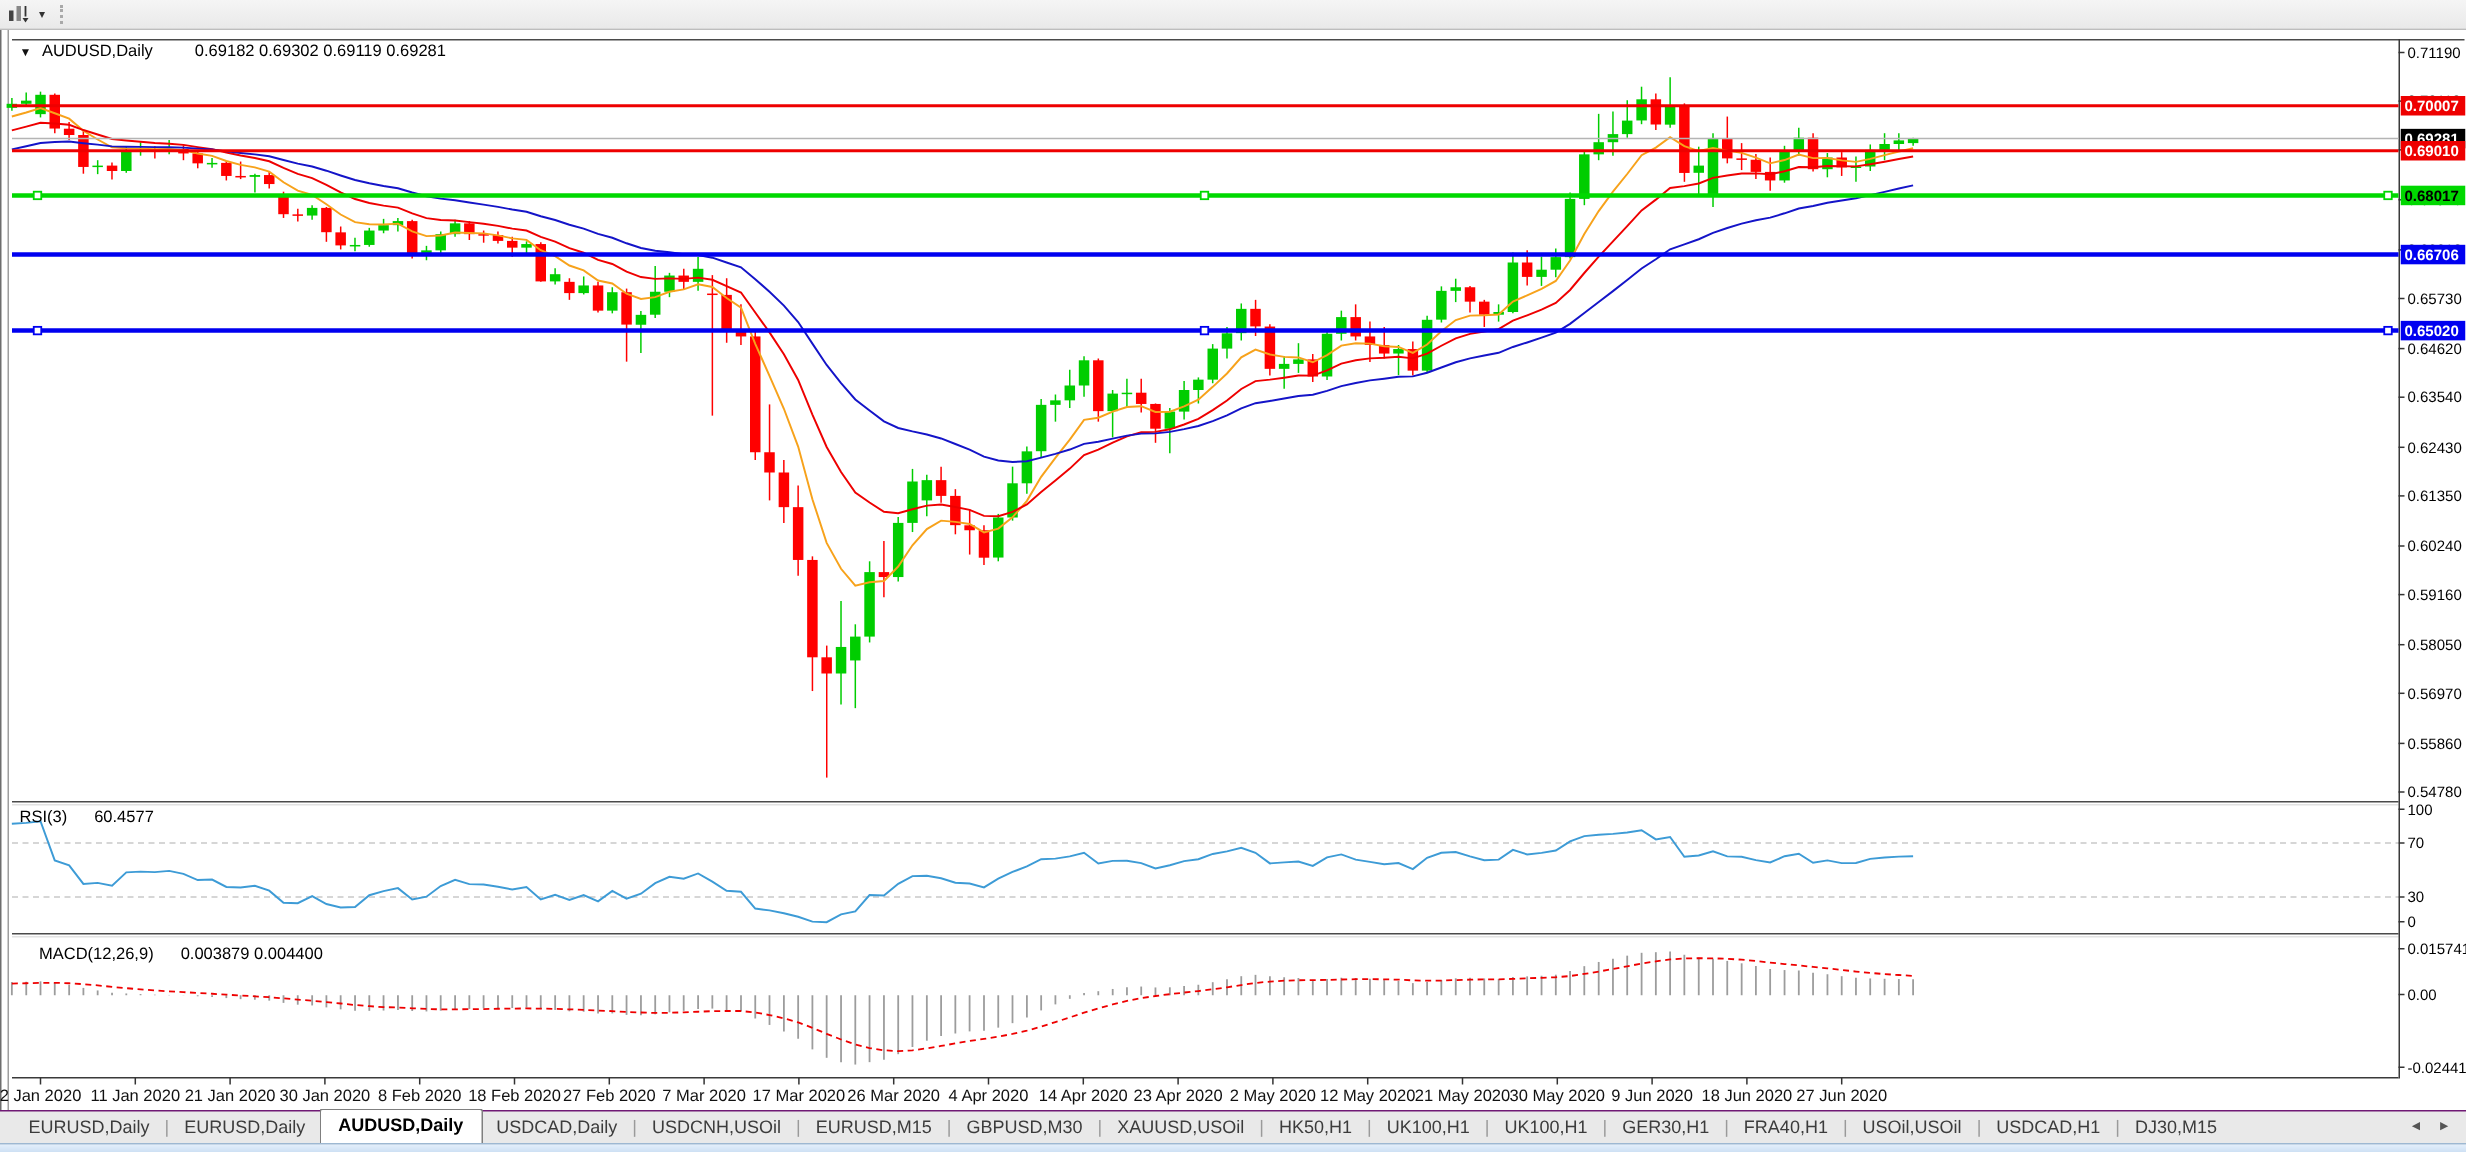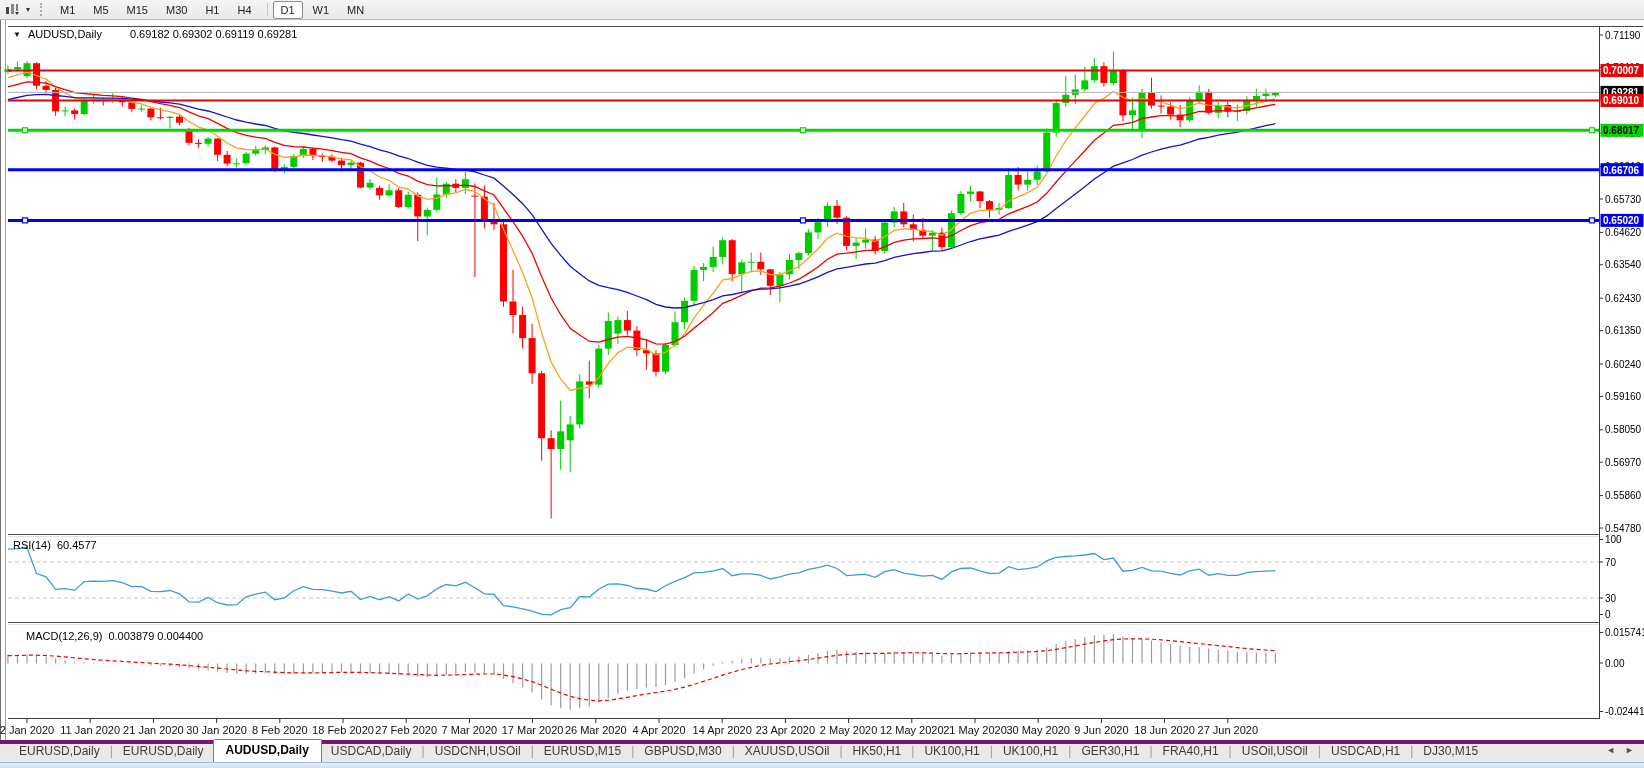--- a/index.html
+++ b/index.html
@@ -19,24 +19,24 @@
   
   #chart-svg{position:absolute;left:0;top:0;z-index:1}
   #chart-svg text{font-family:"Liberation Sans",sans-serif}
   
   .overlay{position:absolute;z-index:3;font-size:11px;color:#000;white-space:nowrap}
   #chart-title{left:13px;top:28px;display:flex;align-items:center}
   #chart-title .tri{font-size:8px;margin-right:7px;color:#111}
   #chart-title .ohlc{margin-left:28px}
   #rsi-label{left:13px;top:539px}
   #macd-label{left:26px;top:630px}
-  .lbl-val{margin-left:6px}
+  .lbl-val{margin-left:18px}
   
   #tabbar{position:absolute;left:0;top:740px;width:1644px;height:22px;box-sizing:border-box;
-          background:#e9e9e9;border-top:4px solid #701a75;display:flex;align-items:flex-end;
+          background:#e9e9e9;border-top:1px solid #701a75;display:flex;align-items:flex-end;
           padding-left:10px;z-index:5;font-size:12px}
   .tab{padding:3px 9px 4px 9px;color:#3c3c3c;display:flex;align-items:center;white-space:nowrap}
   .tab.active{background:#fff;border:1px solid #7f7f7f;border-bottom:none;border-radius:2px 2px 0 0;
               font-weight:bold;color:#000;padding:3px 12px 5px 12px;margin-bottom:0}
   .tab-sep{color:#9a9a9a;padding:3px 1px 4px 1px}
   #tab-arrows{position:absolute;right:10px;top:745px;z-index:6;font-size:9px;color:#555;
               display:flex;gap:10px}
   
   #statusbar{position:absolute;left:0;top:762px;width:1644px;height:6px;
              background:linear-gradient(#e4effb,#c9ddf2);border-top:1px solid #9db8d2;z-index:5}
@@ -48,32 +48,20 @@
   <div id="tf-icon-btn">
     <svg width="15" height="13" viewBox="0 0 15 13">
       <rect x="1" y="4" width="3" height="7" fill="#444"></rect>
       <rect x="6" y="1" width="3" height="10" fill="#888"></rect>
       <path d="M10 9 L14 9 L12 12 Z" fill="#333"></path>
       <path d="M12 1 L12 8" stroke="#333" stroke-width="1.2" fill="none"></path>
     </svg>
   </div>
   <div id="tf-caret">▾</div>
   <div id="toolbar-grip"></div>
-  <div id="tf-buttons" style="display:flex;align-items:center">
-      <div class="tf-btn">M1</div>
-      <div class="tf-btn">M5</div>
-      <div class="tf-btn">M15</div>
-      <div class="tf-btn">M30</div>
-      <div class="tf-btn">H1</div>
-      <div class="tf-btn">H4</div>
-      <div class="tf-sep"></div>
-      <div class="tf-btn active">D1</div>
-      <div class="tf-btn">W1</div>
-      <div class="tf-btn">MN</div>
-    </div>
 </div>
 
 <svg id="chart-svg" width="1644" height="740" viewBox="0 0 1644 740">
     <g>
       <line x1="0.5" y1="20" x2="0.5" y2="740" stroke="#6e6e6e" stroke-width="1"></line>
       <line x1="5.5" y1="20" x2="5.5" y2="740" stroke="#9e9e9e" stroke-width="1"></line>
       <line x1="8" y1="26.5" x2="1643" y2="26.5" stroke="#4a4a4a" stroke-width="1"></line>
       <line x1="8" y1="534.5" x2="1599" y2="534.5" stroke="#4a4a4a" stroke-width="1"></line>
       <line x1="8" y1="536.5" x2="1599" y2="536.5" stroke="#e2e2e2" stroke-width="1"></line>
       <line x1="8" y1="622.5" x2="1599" y2="622.5" stroke="#4a4a4a" stroke-width="1"></line>
@@ -883,21 +871,21 @@
       <text x="1227.8" y="734" font-size="11" fill="#111" text-anchor="middle">27 Jun 2020</text>
     </g>
   </svg>
 
 <div class="overlay" id="chart-title">
   <span class="tri">▼</span>
   <span>AUDUSD,Daily</span>
   <span class="ohlc">0.69182 0.69302 0.69119 0.69281</span>
 </div>
 <div class="overlay" id="rsi-label">
-  <span>RSI(14)</span><span class="lbl-val">60.4577</span>
+  <span>RSI(3)</span><span class="lbl-val">60.4577</span>
 </div>
 <div class="overlay" id="macd-label">
   <span>MACD(12,26,9)</span><span class="lbl-val">0.003879 0.004400</span>
 </div>
 
 <div id="tabbar">
     <div class="tab">EURUSD,Daily</div>
     <div class="tab-sep">|</div>
     <div class="tab">EURUSD,Daily</div>
     <div class="tab active">AUDUSD,Daily</div>

